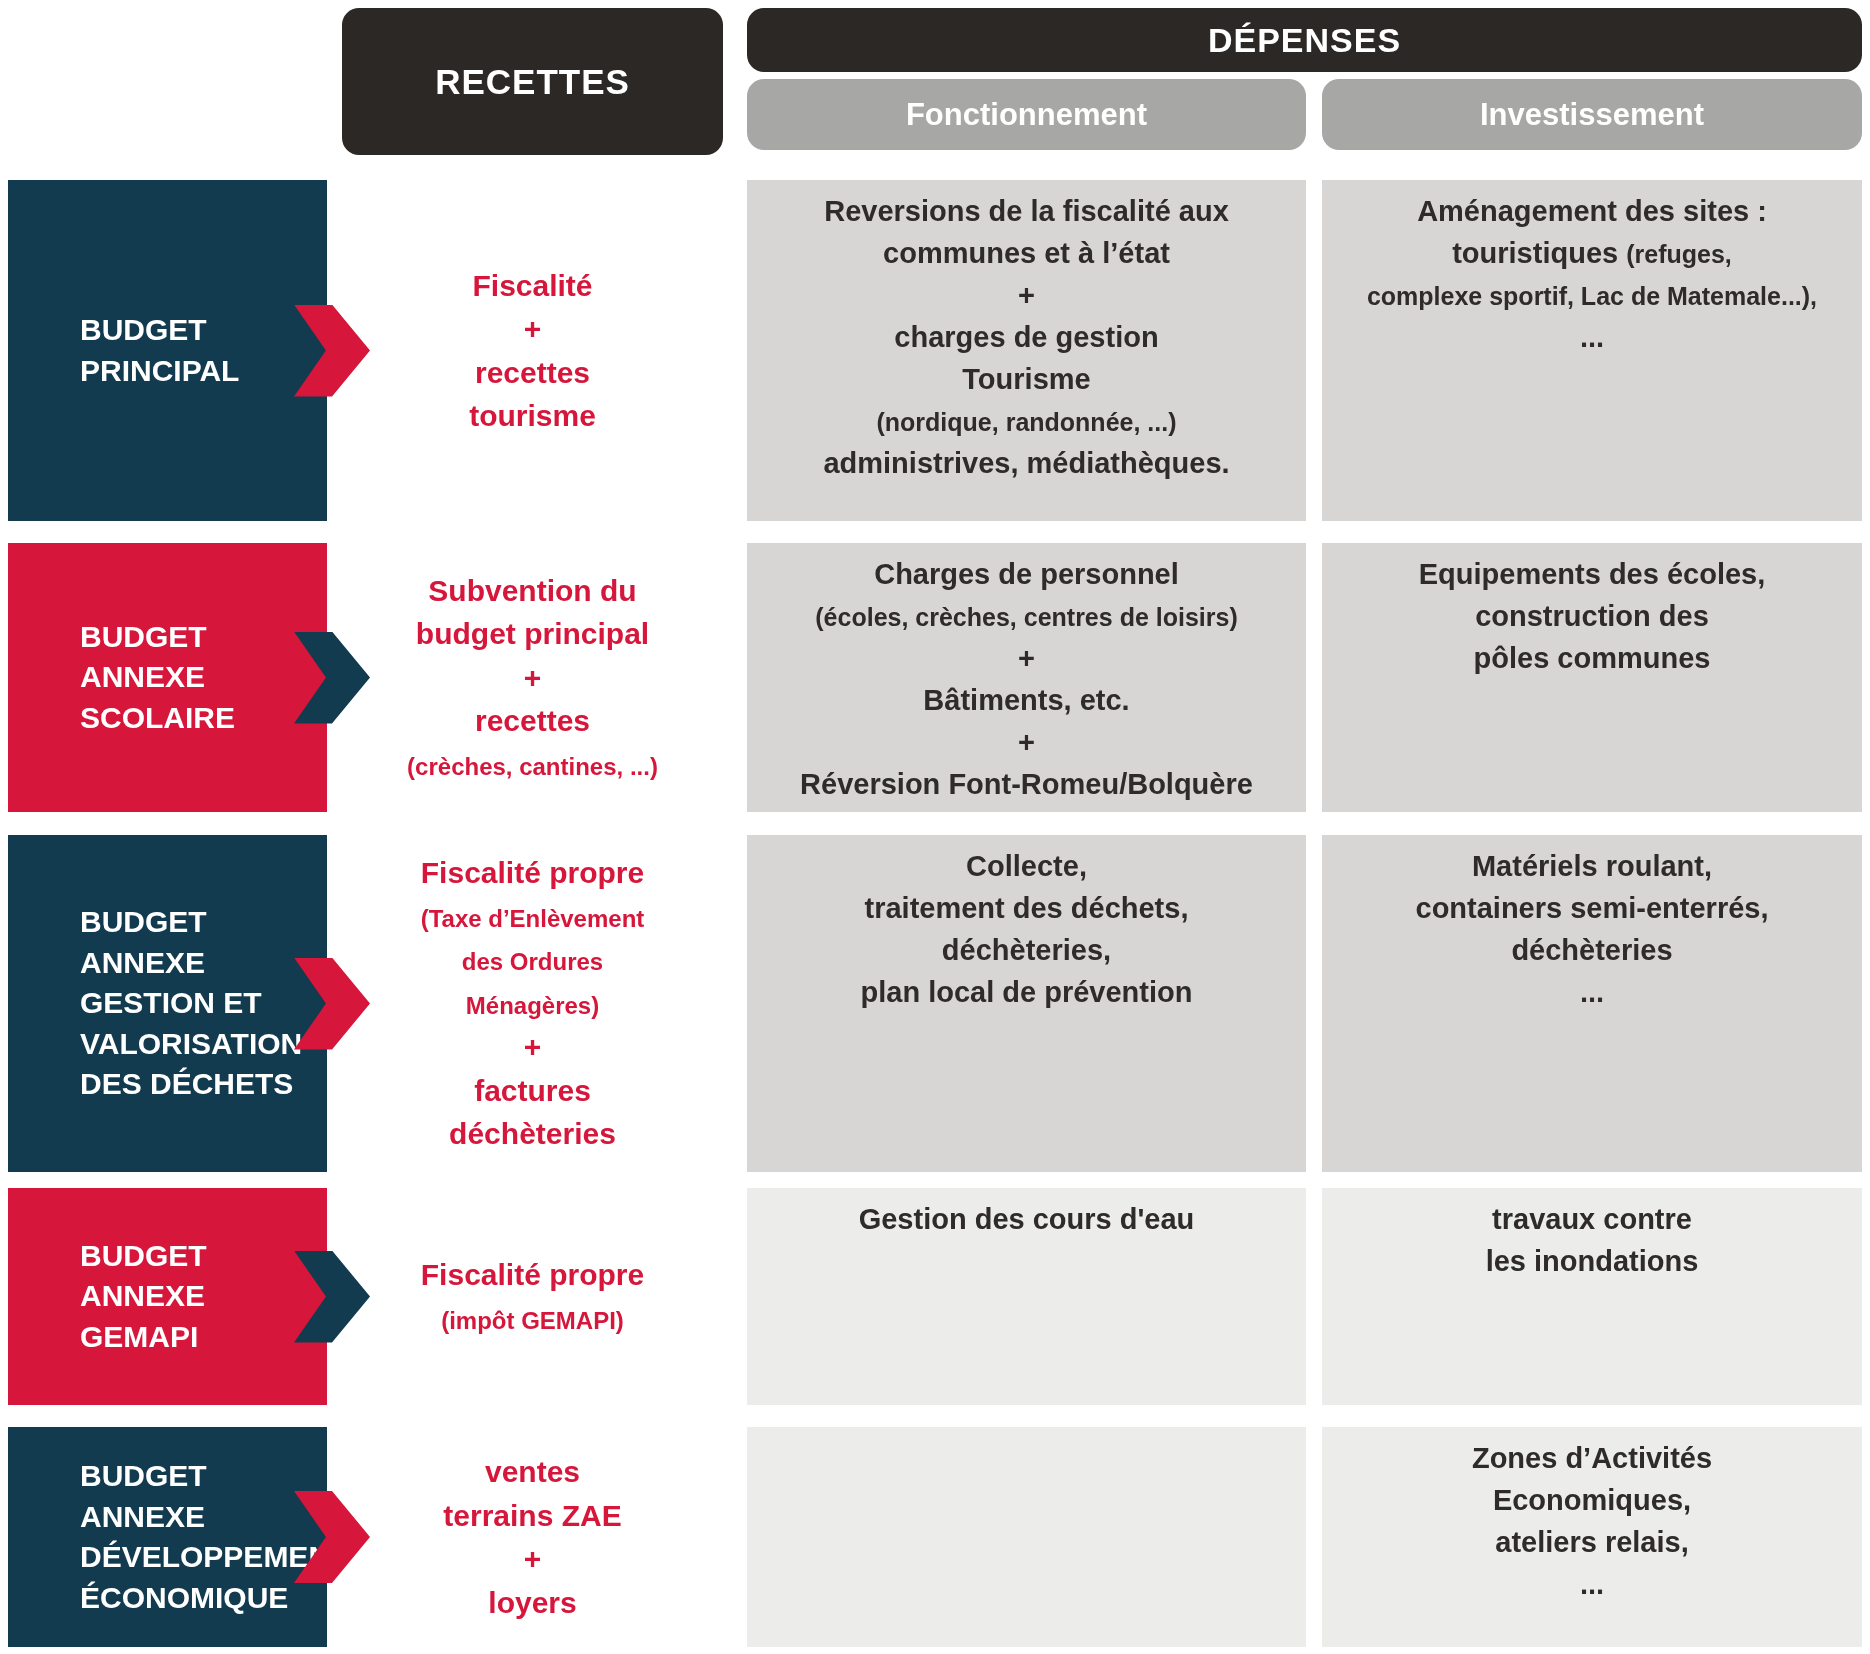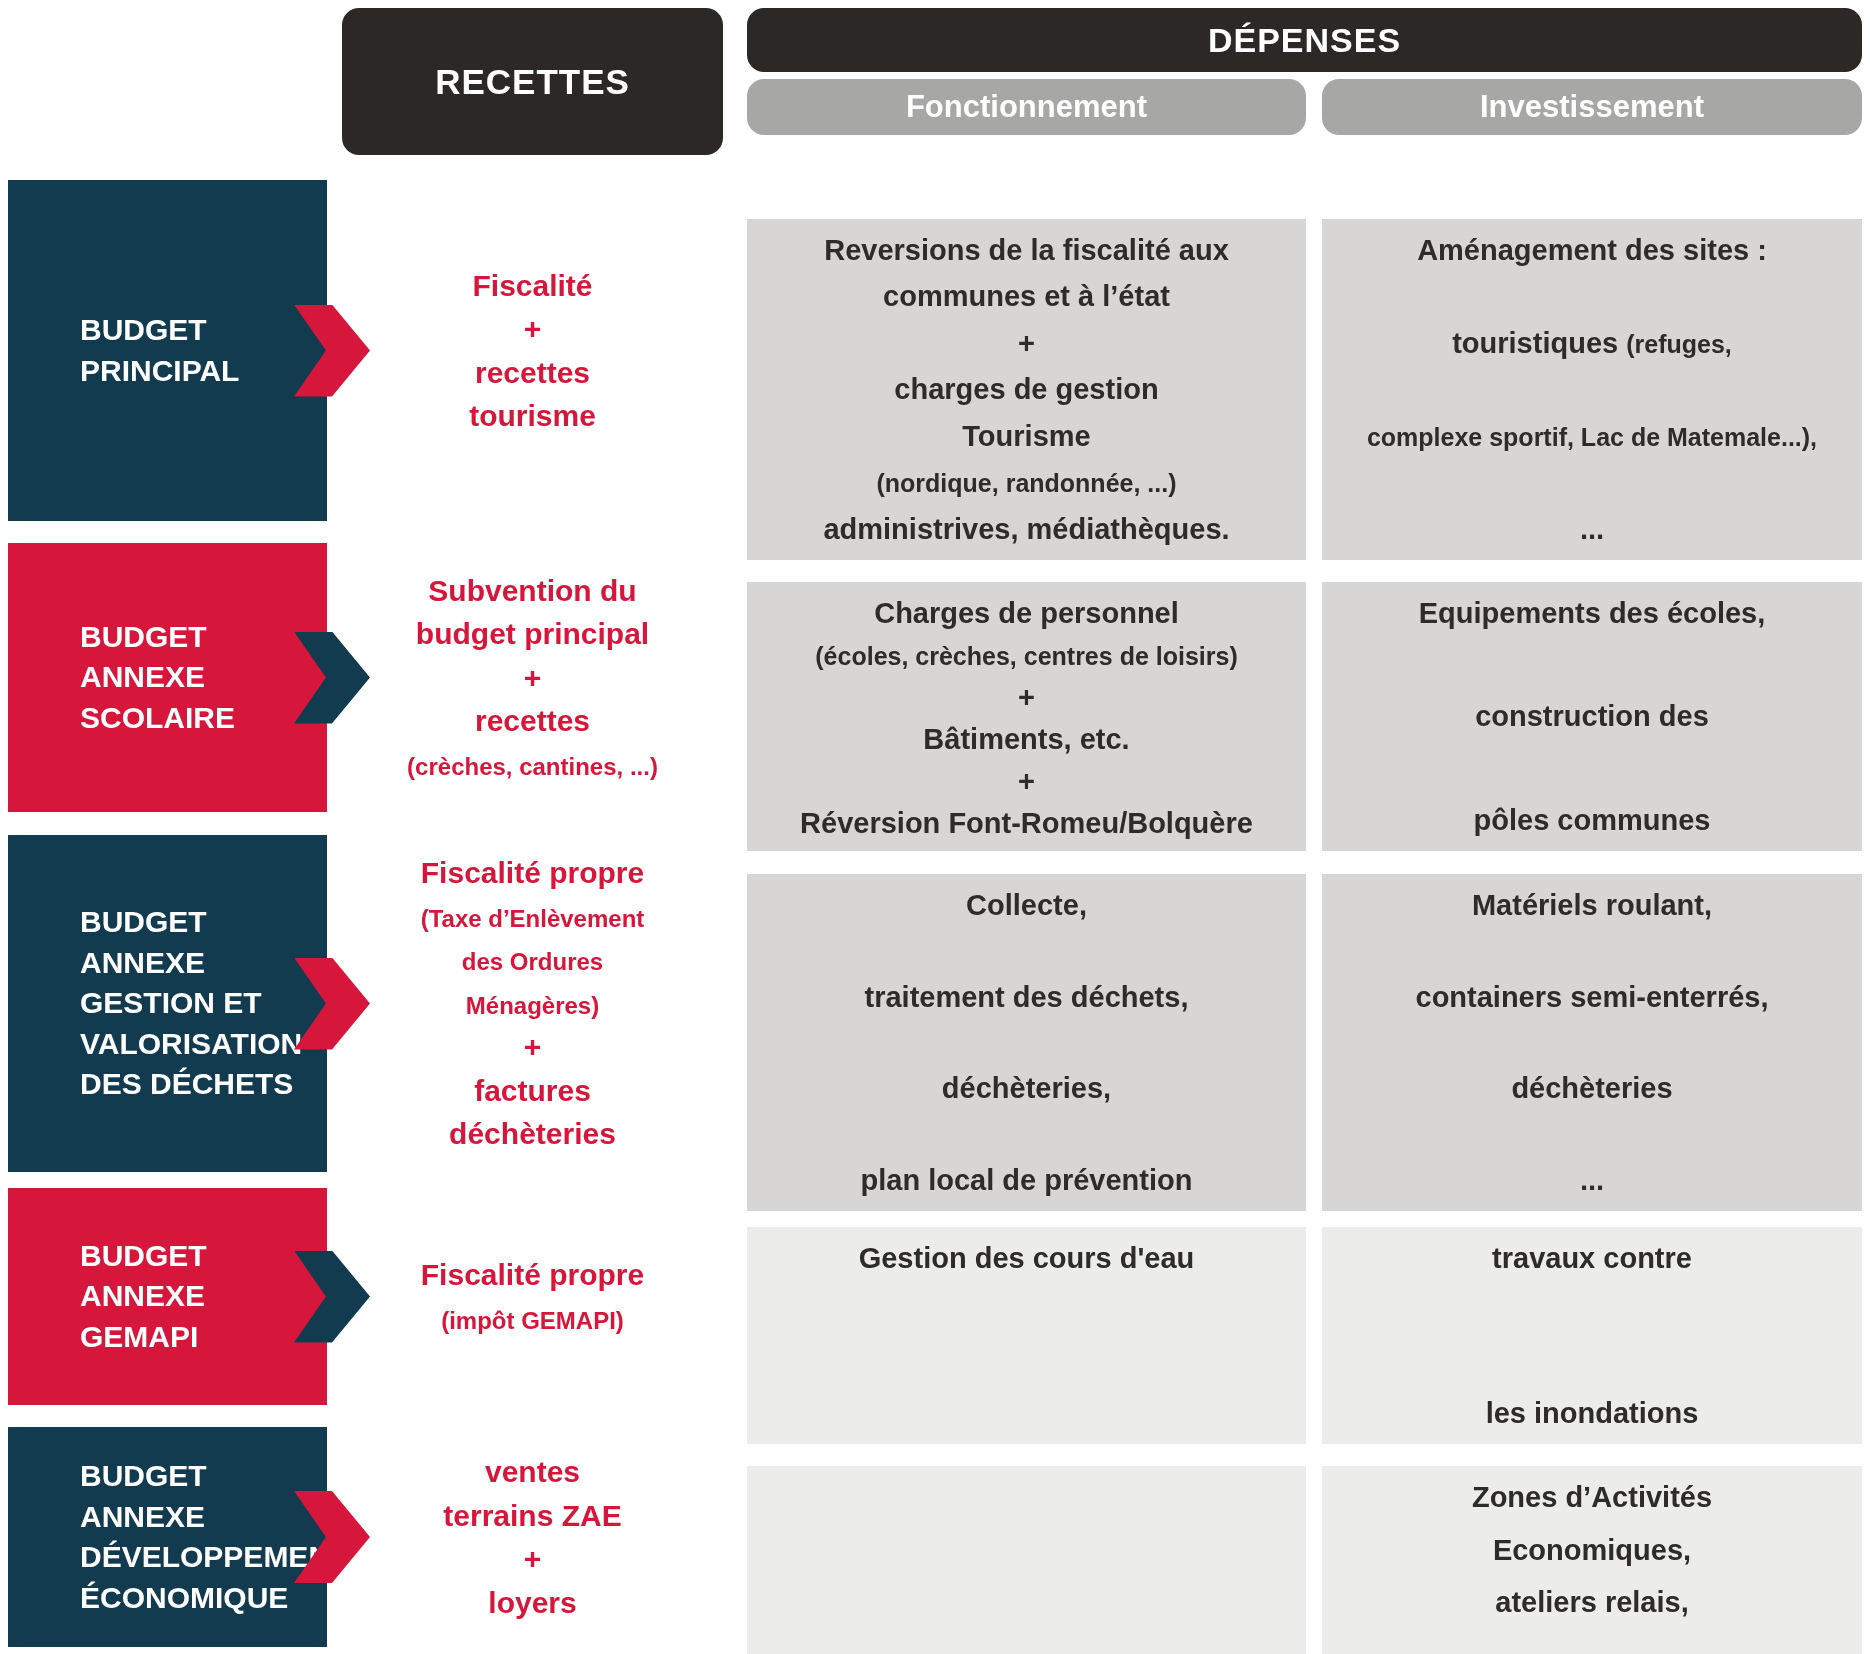--- a/index.html
+++ b/index.html
@@ -19,21 +19,21 @@
     display:flex;align-items:center;justify-content:center;
     font-size:35px;letter-spacing:1px;
   }
   .depenses-bar{
     left:747px;top:8px;width:1115px;height:64px;
     background:var(--dark);color:#fff;
     display:flex;align-items:center;justify-content:center;
     font-size:34px;letter-spacing:1px;
   }
   .subhead{
-    top:79px;height:56px;
+    top:79px;height:71px;
     background:var(--grayhead);color:#fff;
     display:flex;align-items:center;justify-content:center;
     font-size:31px;
   }
   .subhead.fonct{left:747px;width:559px;}
   .subhead.invest{left:1322px;width:540px;}
   
   .row{position:absolute;left:0;right:0;}
   .budget-box{
     position:absolute;left:8px;width:319px;top:0;height:100%;
@@ -52,23 +52,23 @@
   .arrow.blue{background:var(--blue);}
   .recettes-cell{
     position:absolute;left:342px;width:381px;top:0;height:100%;
     color:var(--red);
     display:flex;flex-direction:column;justify-content:center;
     text-align:center;font-size:30px;line-height:1.45;
   }
   .dep-cell{
     position:absolute;top:0;height:100%;
     color:var(--textdark);
-    display:flex;flex-direction:column;justify-content:space-between;
+    display:flex;flex-direction:column;justify-content:flex-start;
     text-align:center;font-size:29px;line-height:1.45;
-    box-sizing:border-box;padding:10px 14px;margin-top:39px;
+    box-sizing:border-box;padding:10px 14px;
   }
   .dep-cell.fonct{left:747px;width:559px;}
   .dep-cell.invest{left:1322px;width:540px;}
   .cell-gray{background:var(--cellgray);}
   .cell-light{background:var(--celllight);}
   .sm{font-size:24px;}
   .dep-cell .sm{font-size:25px;}
   .line{display:block;}
 </style>
 </head>

